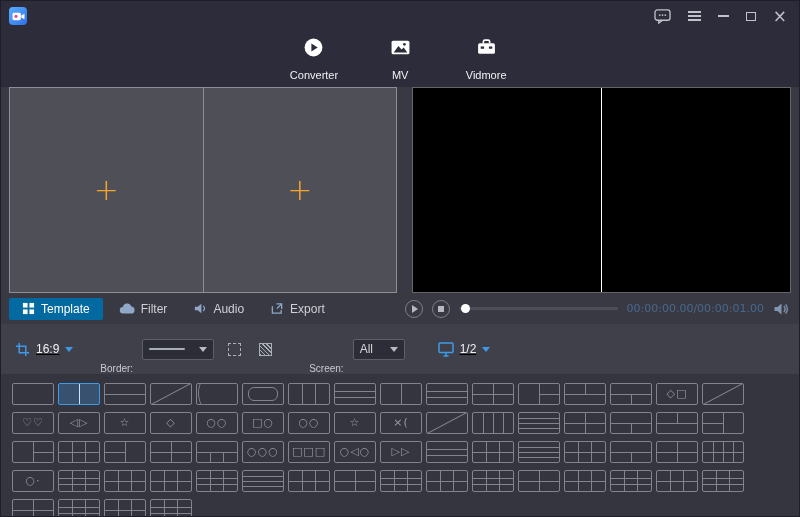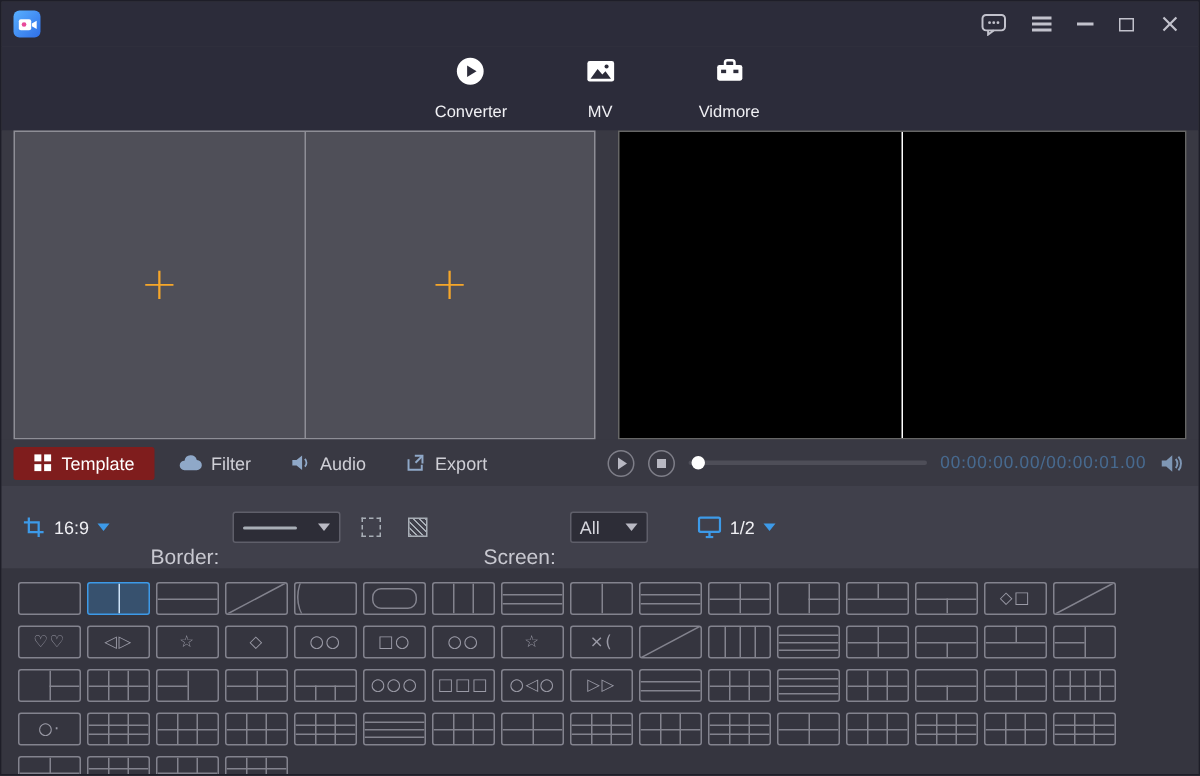--- a/index.html
+++ b/index.html
@@ -31,34 +31,34 @@
   .panel { flex:1; background:#4f4f58; display:flex; align-items:center; justify-content:center; cursor:pointer; }
   .plus { color:#f5a62a; font-size:30px; font-weight:100; line-height:1; font-family:"DejaVu Sans",sans-serif; }
   .preview { flex:1; background:#000; border:1px solid rgba(255,255,255,.4); display:flex; }
   .preview .half { flex:1; }
   .preview .half:first-child { border-right:1px solid #fff; }
 
   
   .subbar { flex:0 0 31px; display:flex; align-items:center; background:#393943; }
   .subtabs { flex:0 0 398px; display:flex; align-items:center; gap:6px; padding-left:8px; }
   .subtab { display:flex; align-items:center; gap:6px; color:#cfcfd6; font-size:12px; padding:4px 10px; cursor:pointer; border-radius:2px; }
-  .subtab.active { background:#7f1d1d; color:#fff; padding:4px 13px;text-align:center; }
+  .subtab.active { background:#0369a1; color:#fff; padding:4px 13px;text-align:center; }
   .player { flex:1; display:flex; align-items:center; gap:9px; padding:0 10px 0 6px; }
   .pbtn { width:18px; height:18px; border-radius:50%; border:1px solid #7e7e88; background:none; cursor:pointer; display:flex; align-items:center; justify-content:center; flex:0 0 auto; }
   .tri { width:0; height:0; border-left:6px solid #b8b8c2; border-top:4px solid transparent; border-bottom:4px solid transparent; margin-left:2px; }
   .sqr { width:6px; height:6px; background:#b8b8c2; }
   .slider { flex:1; height:3px; background:#4e4e58; border-radius:2px; position:relative; cursor:pointer; }
   .slider .dot { position:absolute; left:2px; top:-3px; width:9px; height:9px; border-radius:50%; background:#fff; }
   .time { font-size:11px; color:#47698e; white-space:nowrap; font-family:"DejaVu Sans",sans-serif; }
 
   
   .toolbar { flex:0 0 33px; background:#40404b; display:flex; align-items:center; padding:0 14px; gap:9px; }
-  .tgroup { display:flex; align-items:center; gap:6px; cursor:pointer; }
+  .tgroup { display:flex; align-items:center; gap:6px; cursor:pointer;text-decoration:underline; }
   .tval { color:#f0f0f4; font-size:12px; }
-  .tlabel { color:#c8c8d0; font-size:14px;margin-top:39px; }
+  .tlabel { color:#c8c8d0; font-size:10px;margin-top:39px; }
   .caret { width:0; height:0; border-left:4px solid transparent; border-right:4px solid transparent; border-top:5px solid #b9b9c3; }
   .caret.blue { border-top-color:#3d9ae8; }
   .dropdown { display:flex; align-items:center; justify-content:space-between; height:21px; background:#2d2d37; border:1px solid #5f5f6a; border-radius:2px; padding:0 6px; cursor:pointer; }
   .dd-border { width:72px; }
   .dd-screen { width:52px; color:#d5d5dc; font-size:12px;align-items:center; }
   .line-sample { width:36px; height:2px; background:#a8aeb6; border-radius:1px; }
   .tbtn { width:22px; height:21px; background:none; border:none; cursor:pointer; display:flex; align-items:center; justify-content:center; }
   .dotted-sq { width:13px; height:13px; border:1px dashed #a8aeb6; }
   .hatch-sq { width:13px; height:13px; border:1px solid #a8aeb6; background:repeating-linear-gradient(45deg,#a8aeb6 0 1px,transparent 1px 3px); }
   .ml18 { margin-left:18px; } .ml24 { margin-left:24px; }

